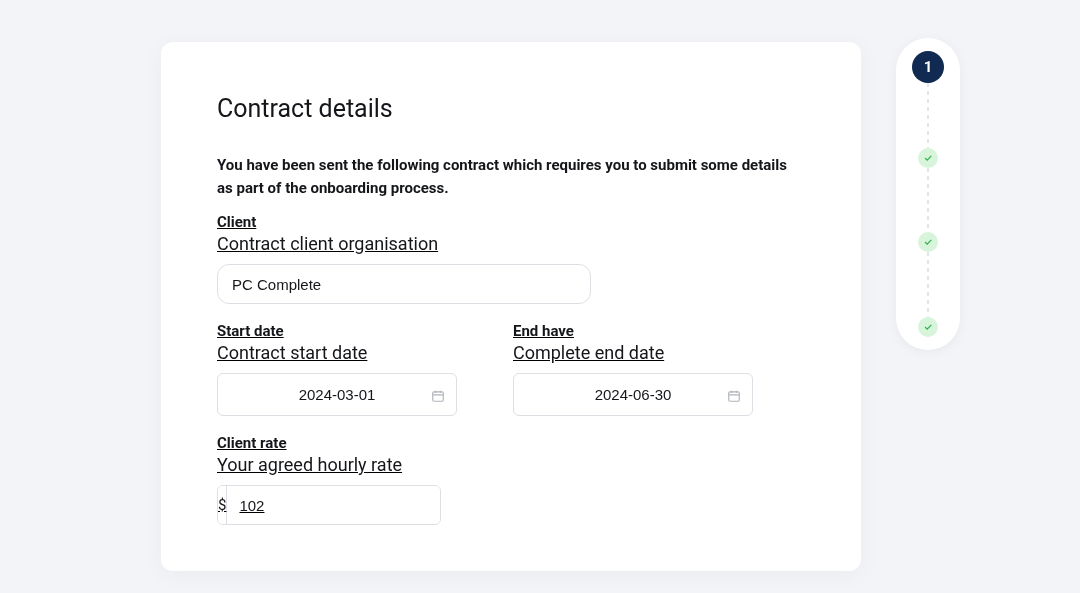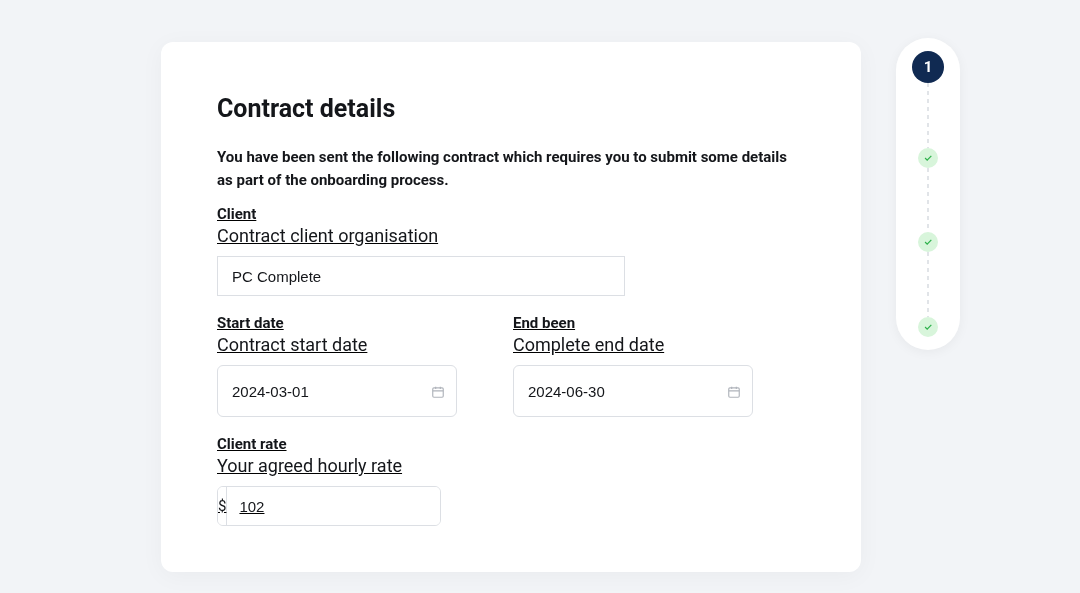--- a/index.html
+++ b/index.html
@@ -20,23 +20,23 @@
       left: 161px;
       top: 42px;
       width: 700px;
       background: #ffffff;
       border-radius: 12px;
       padding: 52px 56px 28px 56px;
       box-shadow: 0 4px 24px rgba(0,0,0,0.04);
     }
     .page-title {
       font-size: 25px;
-      font-weight: 700;
-      color: #14161a;
-      margin-bottom: 23px;
+      font-weight: 400;
+      color: #14161a;
+      margin-bottom: 31px;
     }
     .intro-text {
       font-size: 15px;
       color: #14161a;
       line-height: 1.5;
       margin-bottom: 14px;
       font-weight: bold;
     }
     .field-group {
       margin-bottom: 18px;
@@ -52,47 +52,48 @@
     .field-sublabel {
       font-size: 18px;
       color: #14161a;
       display: block;
       margin-bottom: 10px;
     }
     .input-wrapper {
       position: relative;
     }
     .text-input {
-      width: 408px;
+      width: 374px;
       height: 40px;
       border: 1px solid #dcdfe4;
-      border-radius: 0;
+      border-radius: 12px;
       padding: 0 14px;
       font-size: 15px;
       color: #14161a;
       background: #fff;
       outline: none;
     }
     .date-row {
       display: flex;
       gap: 56px;
     }
     .date-field {
       flex: 0 0 auto;
     }
     .date-input {
       width: 240px;
-      height: 52px;
+      height: 43px;
       border: 1px solid #dcdfe4;
       border-radius: 6px;
       padding: 12px 14px;
       font-size: 15px;
       color: #14161a;
       background: #fff;
       outline: none;
+      text-align: center;
     }
     .calendar-icon {
       position: absolute;
       right: 12px;
       top: 50%;
       transform: translateY(-50%);
       width: 14px;
       height: 14px;
       color: #b0b4bb;
     }
@@ -191,21 +192,21 @@
         <span class="calendar-icon">
           <svg viewBox="0 0 24 24" fill="none" stroke="currentColor" stroke-width="2">
               <rect x="3" y="5" width="18" height="16" rx="2"></rect>
               <path d="M3 10h18M8 3v4M16 3v4"></path>
             </svg>
         </span>
       </div>
     </div>
 
     <div class="field-group date-field">
-      <span class="field-label">End been</span>
+      <span class="field-label">End have</span>
       <span class="field-sublabel">Complete end date</span>
       <div class="input-wrapper">
         <input type="text" class="date-input" value="2024-06-30" style="">
         <span class="calendar-icon">
           <svg viewBox="0 0 24 24" fill="none" stroke="currentColor" stroke-width="2">
               <rect x="3" y="5" width="18" height="16" rx="2"></rect>
               <path d="M3 10h18M8 3v4M16 3v4"></path>
             </svg>
         </span>
       </div>

